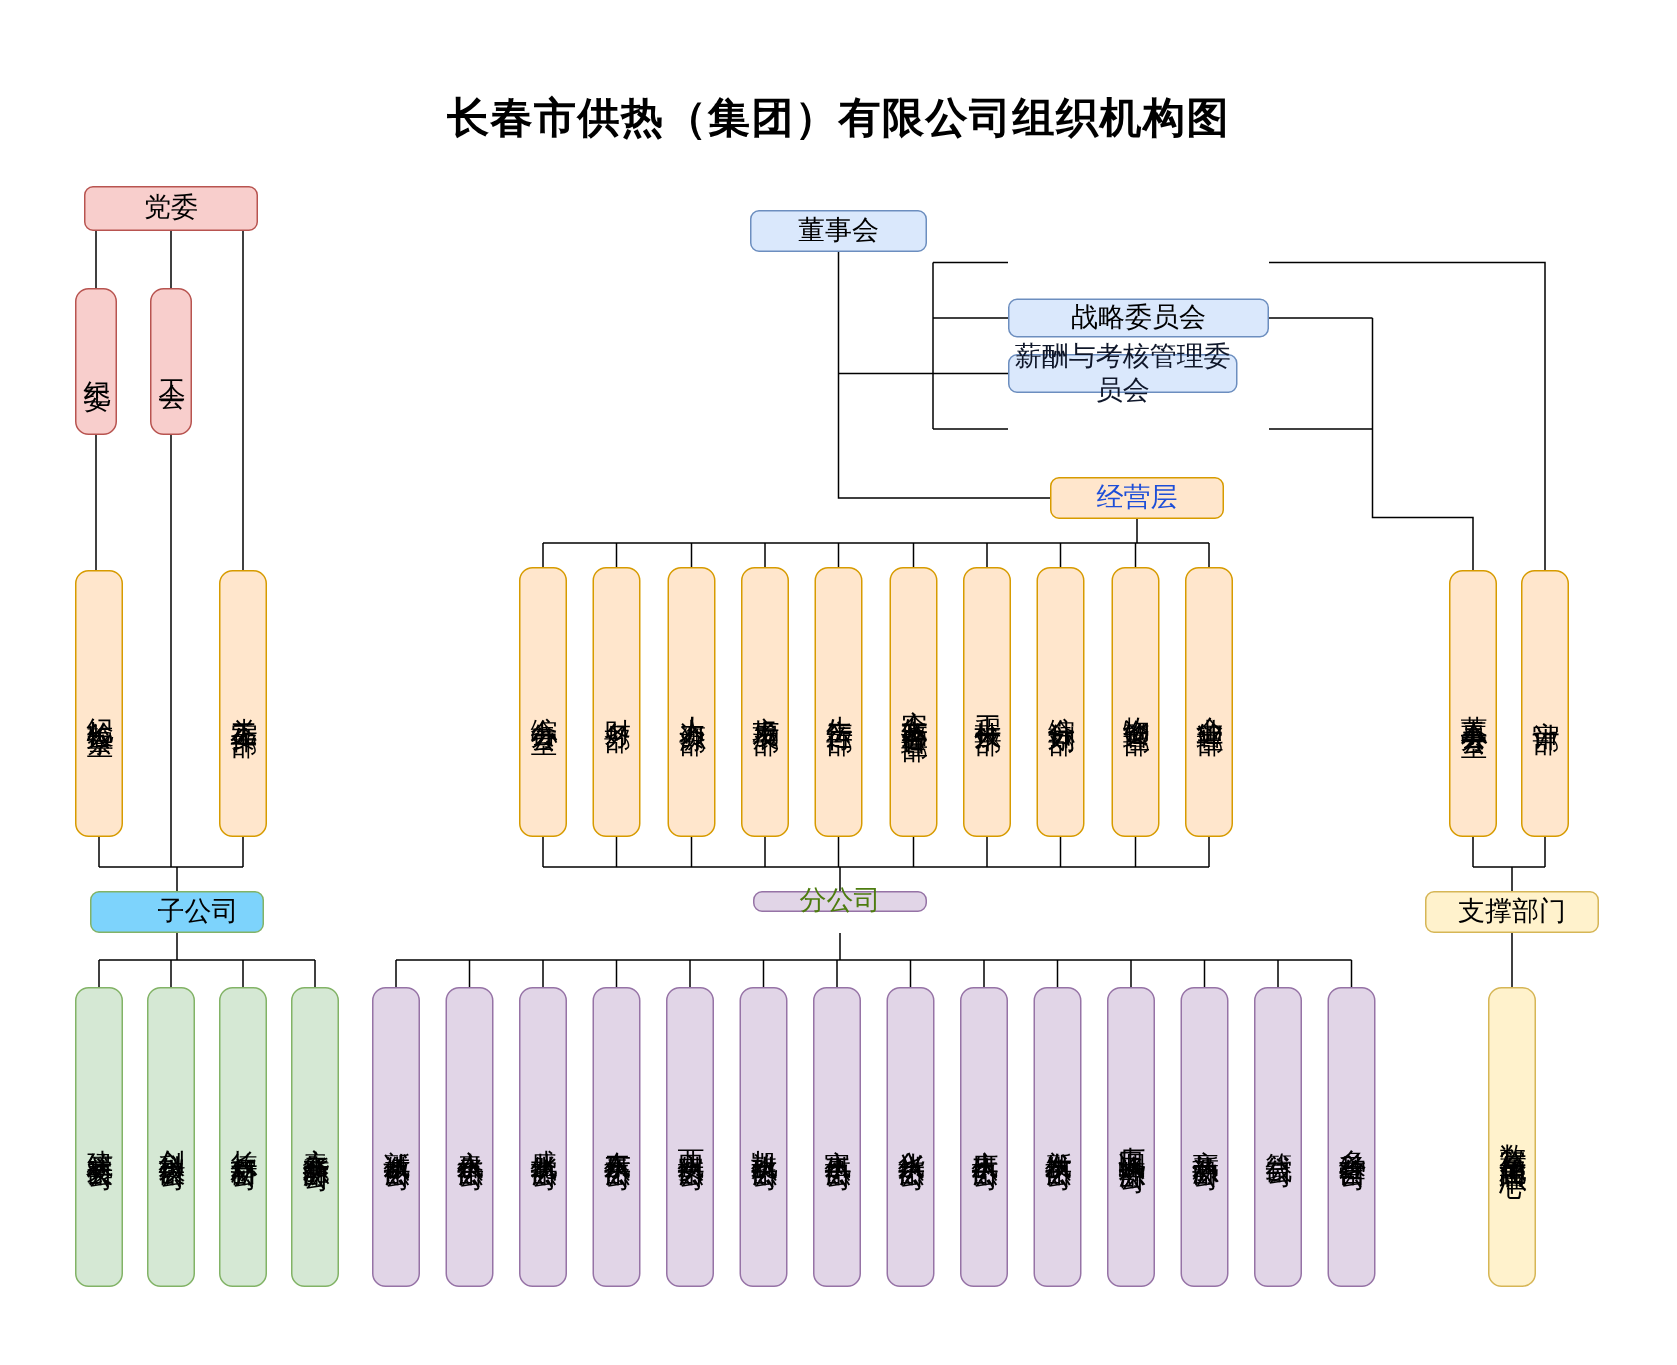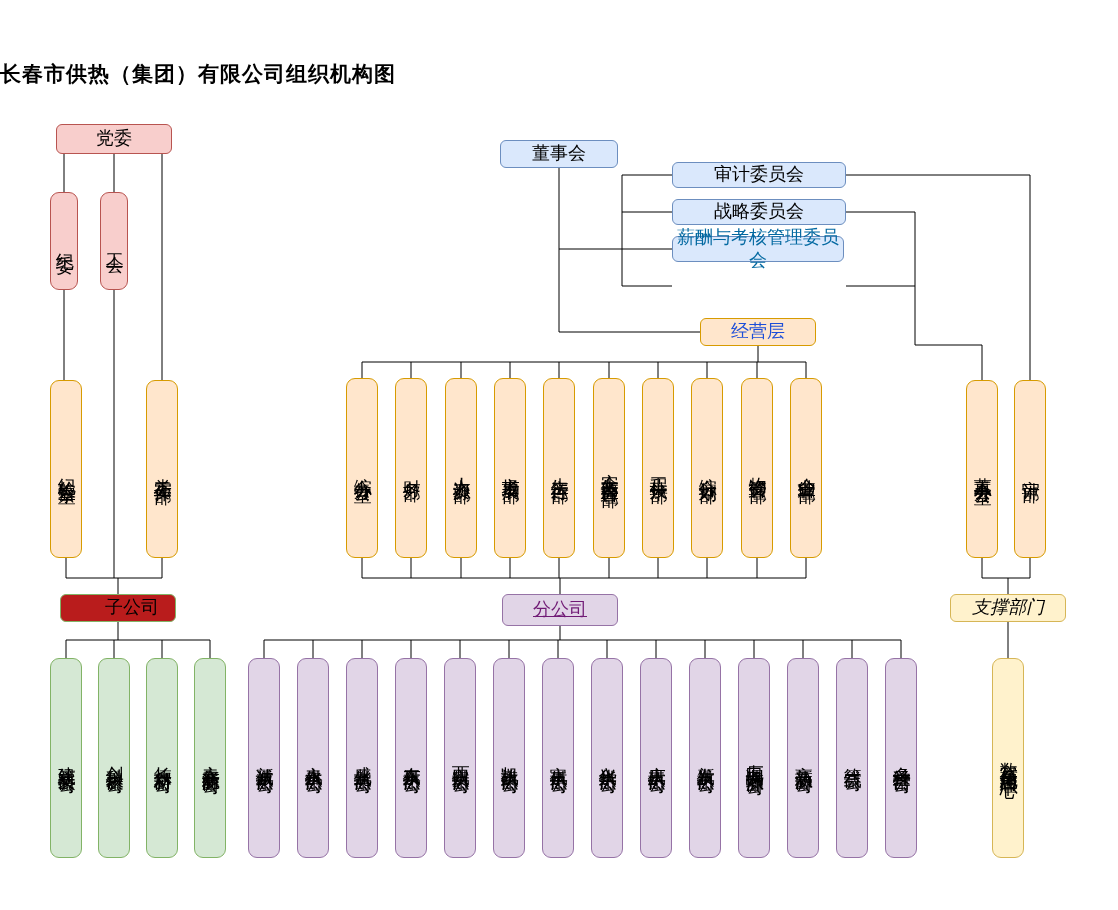--- a/index.html
+++ b/index.html
@@ -2,21 +2,21 @@
 <html><head>
 <meta charset="utf-8">
 <style>
   html,body{margin:0;padding:0;background:#ffffff;}
   #stage{
     position:relative;width:1118px;height:910px;background:#ffffff;
     font-family:"Liberation Sans","DejaVu Sans",sans-serif;overflow:hidden;
   }
   .chart-title{
     position:absolute;top:60px;left:0;width:100%;margin:0;
-    font-size:21px;font-weight:600;color:#000;
+    text-align:center;font-size:28px;font-weight:600;color:#000;
     letter-spacing:1px;
   }
   #wires{position:absolute;left:0;top:0;}
   #wires polyline{fill:none;stroke-width:1;}
   .node{
     position:absolute;box-sizing:border-box;border:1px solid;
     border-radius:6px;display:flex;align-items:center;justify-content:center;
     font-size:18px;color:#000;text-align:center;line-height:1.3;
   }
   .node.vert{
@@ -101,29 +101,28 @@
       <polyline points="852,640 852,658" stroke="#000000"></polyline>
       <polyline points="901,640 901,658" stroke="#000000"></polyline>
     </svg>
 
 <div class="node" style="left: 56px; top: 124px; width: 116px; height: 30px; background: rgb(248, 206, 204); border-color: rgb(184, 84, 80); color: rgb(0, 0, 0);">党委</div>
     <div class="node vert" style="left: 50px; top: 192px; width: 28px; height: 98px; background: rgb(248, 206, 204); border-color: rgb(184, 84, 80); color: rgb(0, 0, 0);">纪委</div>
     <div class="node vert" style="left: 100px; top: 192px; width: 28px; height: 98px; background: rgb(248, 206, 204); border-color: rgb(184, 84, 80); color: rgb(0, 0, 0);">工会</div>
     <div class="node vert" style="left: 50px; top: 380px; width: 32px; height: 178px; background: rgb(255, 230, 204); border-color: rgb(215, 155, 0); color: rgb(0, 0, 0);">纪检监察室</div>
     <div class="node vert" style="left: 146px; top: 380px; width: 32px; height: 178px; background: rgb(255, 230, 204); border-color: rgb(215, 155, 0); color: rgb(0, 0, 0);">党委工作部</div>
     <div class="node" style="left: 500px; top: 124px; width: 118px; height: 28px; background: rgb(218, 232, 252); border-color: rgb(108, 142, 191); color: rgb(0, 0, 0); margin-top: 16px;">董事会</div>
-    <div class="node" style="left: 672px; top: 162px; width: 174px; height: 26px; background: rgb(218, 232, 252); border-color: rgb(108, 142, 191); color: rgb(0, 0, 0);">审计委员会</div>
     <div class="node" style="left: 672px; top: 199px; width: 174px; height: 26px; background: rgb(218, 232, 252); border-color: rgb(108, 142, 191); color: rgb(0, 0, 0);">战略委员会</div>
-    <div class="node" style="left: 672px; top: 236px; width: 172px; height: 26px; background: rgb(218, 232, 252); border-color: rgb(108, 142, 191); color: #0369a1;">薪酬与考核管理委员会</div>
+    <div class="node" style="left: 672px; top: 236px; width: 153px; height: 26px; background: rgb(218, 232, 252); border-color: rgb(108, 142, 191); color: #0f172a;">薪酬与考核管理委员会</div>
     <div class="node" style="left: 700px; top: 318px; width: 116px; height: 28px; background: rgb(255, 230, 204); border-color: rgb(215, 155, 0); color: #1d4ed8;">经营层</div>
     <div class="node vert" style="left: 966px; top: 380px; width: 32px; height: 178px; background: rgb(255, 230, 204); border-color: rgb(215, 155, 0); color: rgb(0, 0, 0);">董事会办公室</div>
     <div class="node vert" style="left: 1014px; top: 380px; width: 32px; height: 178px; background: rgb(255, 230, 204); border-color: rgb(215, 155, 0); color: rgb(0, 0, 0);">审计部</div>
-    <div class="node" style="left: 60px; top: 594px; width: 116px; height: 28px; background: #b91c1c; border-color: rgb(130, 179, 102); color: rgb(0, 0, 0); padding-left: 28px;">子公司</div>
-    <div class="node" style="left: 502px; top: 594px; width: 116px; height: 32px; background: rgb(225, 213, 231); border-color: rgb(150, 115, 166); color: #701a75; text-decoration: underline;">分公司</div>
-    <div class="node" style="left: 950px; top: 594px; width: 116px; height: 28px; background: rgb(255, 242, 204); border-color: rgb(214, 182, 86); color: rgb(0, 0, 0); font-style: italic;">支撑部门</div>
+    <div class="node" style="left: 60px; top: 594px; width: 116px; height: 28px; background: #7dd3fc; border-color: rgb(130, 179, 102); color: rgb(0, 0, 0); padding-left: 28px;">子公司</div>
+    <div class="node" style="left: 502px; top: 594px; width: 116px; height: 14px; background: rgb(225, 213, 231); border-color: rgb(150, 115, 166); color: #4d7c0f;">分公司</div>
+    <div class="node" style="left: 950px; top: 594px; width: 116px; height: 28px; background: rgb(255, 242, 204); border-color: rgb(214, 182, 86); color: rgb(0, 0, 0);">支撑部门</div>
     <div class="node vert" style="left: 992px; top: 658px; width: 32px; height: 200px; background: rgb(255, 242, 204); border-color: rgb(214, 182, 86); color: rgb(0, 0, 0);">数字与信息化管理中心</div>
     <div class="node vert" style="left: 346px; top: 378px; width: 32px; height: 180px; background: rgb(255, 230, 204); border-color: rgb(215, 155, 0); color: rgb(0, 0, 0);">综合办公室</div>
     <div class="node vert" style="left: 395px; top: 378px; width: 32px; height: 180px; background: rgb(255, 230, 204); border-color: rgb(215, 155, 0); color: rgb(0, 0, 0);">财务部</div>
     <div class="node vert" style="left: 445px; top: 378px; width: 32px; height: 180px; background: rgb(255, 230, 204); border-color: rgb(215, 155, 0); color: rgb(0, 0, 0);">人力资源部</div>
     <div class="node vert" style="left: 494px; top: 378px; width: 32px; height: 180px; background: rgb(255, 230, 204); border-color: rgb(215, 155, 0); color: rgb(0, 0, 0);">市场发展部</div>
     <div class="node vert" style="left: 543px; top: 378px; width: 32px; height: 180px; background: rgb(255, 230, 204); border-color: rgb(215, 155, 0); color: rgb(0, 0, 0);">生产运行部</div>
     <div class="node vert" style="left: 593px; top: 378px; width: 32px; height: 180px; background: rgb(255, 230, 204); border-color: rgb(215, 155, 0); color: rgb(0, 0, 0);">安全生产监督管理部</div>
     <div class="node vert" style="left: 642px; top: 378px; width: 32px; height: 180px; background: rgb(255, 230, 204); border-color: rgb(215, 155, 0); color: rgb(0, 0, 0);">工程技术部</div>
     <div class="node vert" style="left: 691px; top: 378px; width: 32px; height: 180px; background: rgb(255, 230, 204); border-color: rgb(215, 155, 0); color: rgb(0, 0, 0);">综合计划部</div>
     <div class="node vert" style="left: 741px; top: 378px; width: 32px; height: 180px; background: rgb(255, 230, 204); border-color: rgb(215, 155, 0); color: rgb(0, 0, 0);">物资管理部</div>

